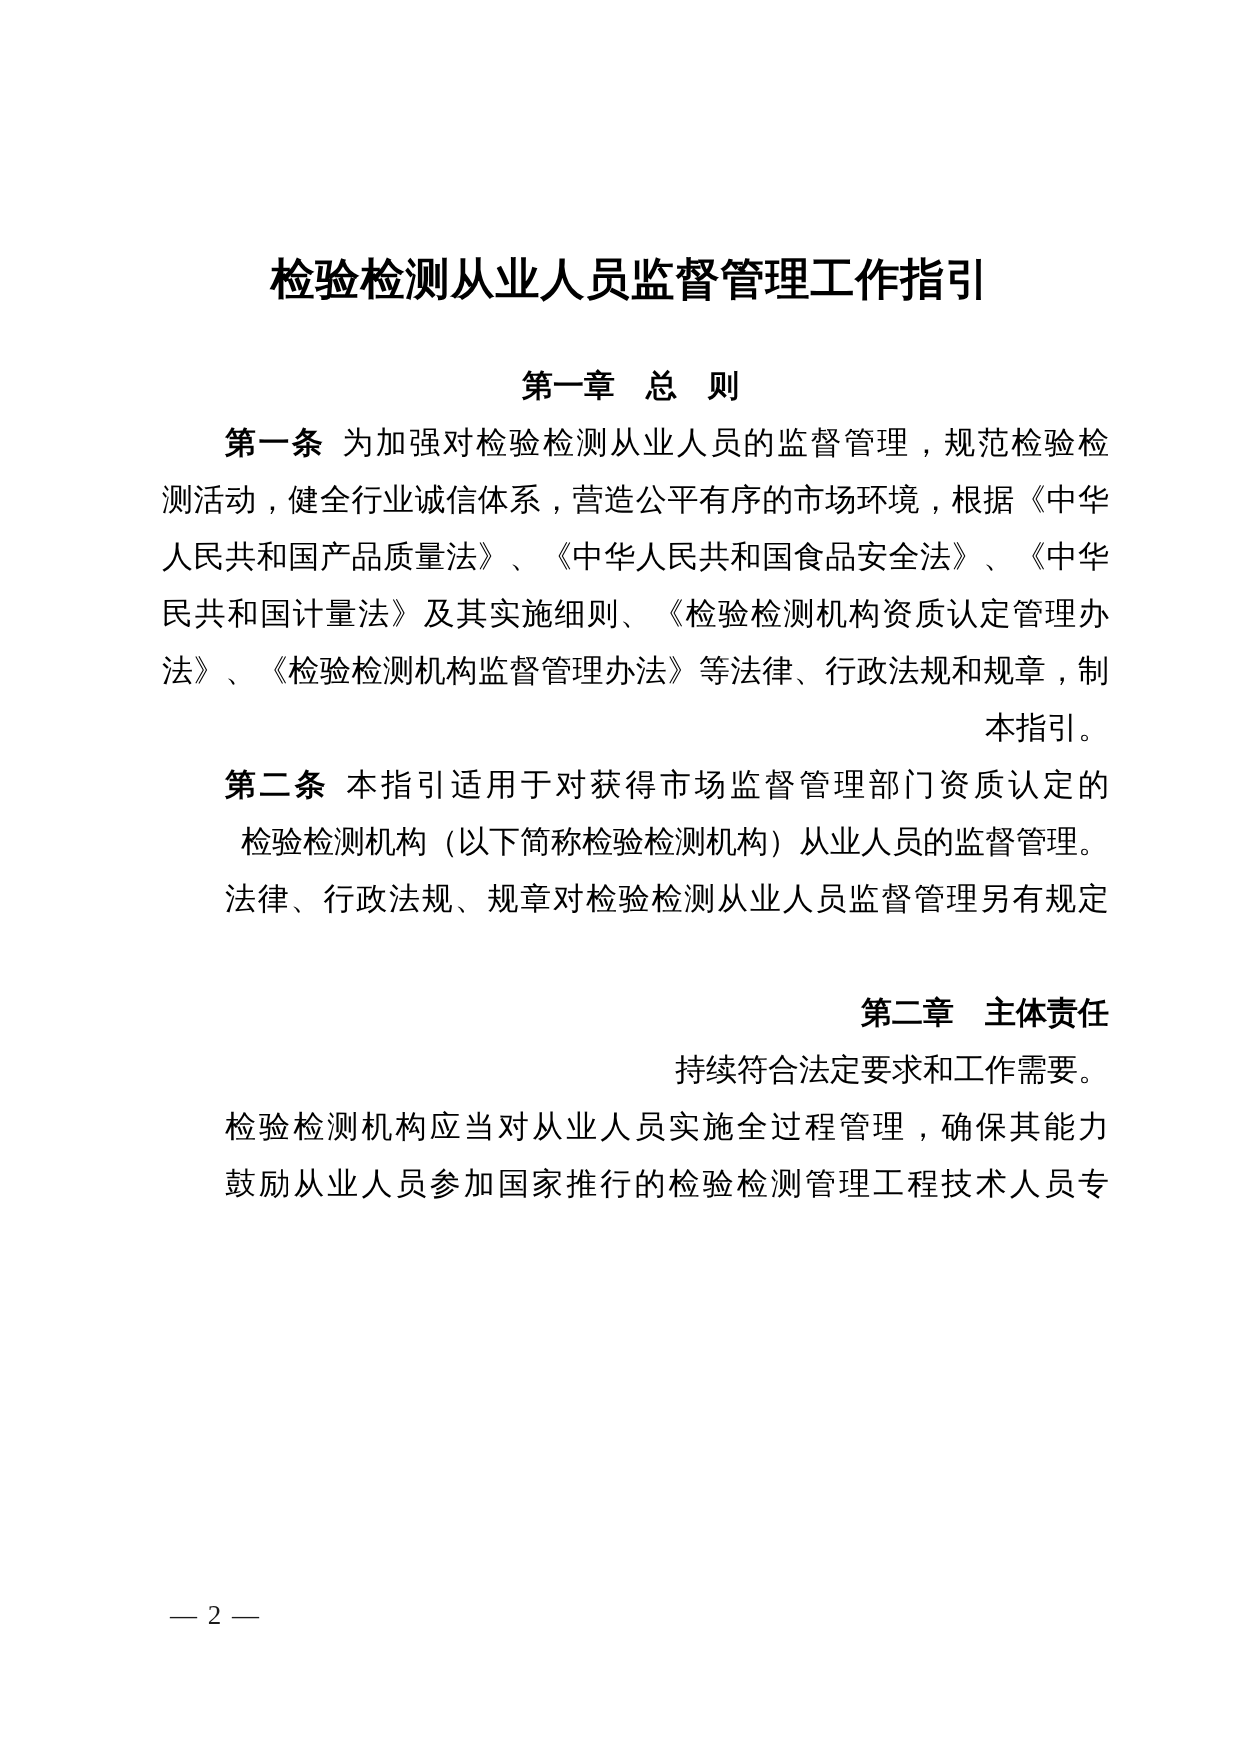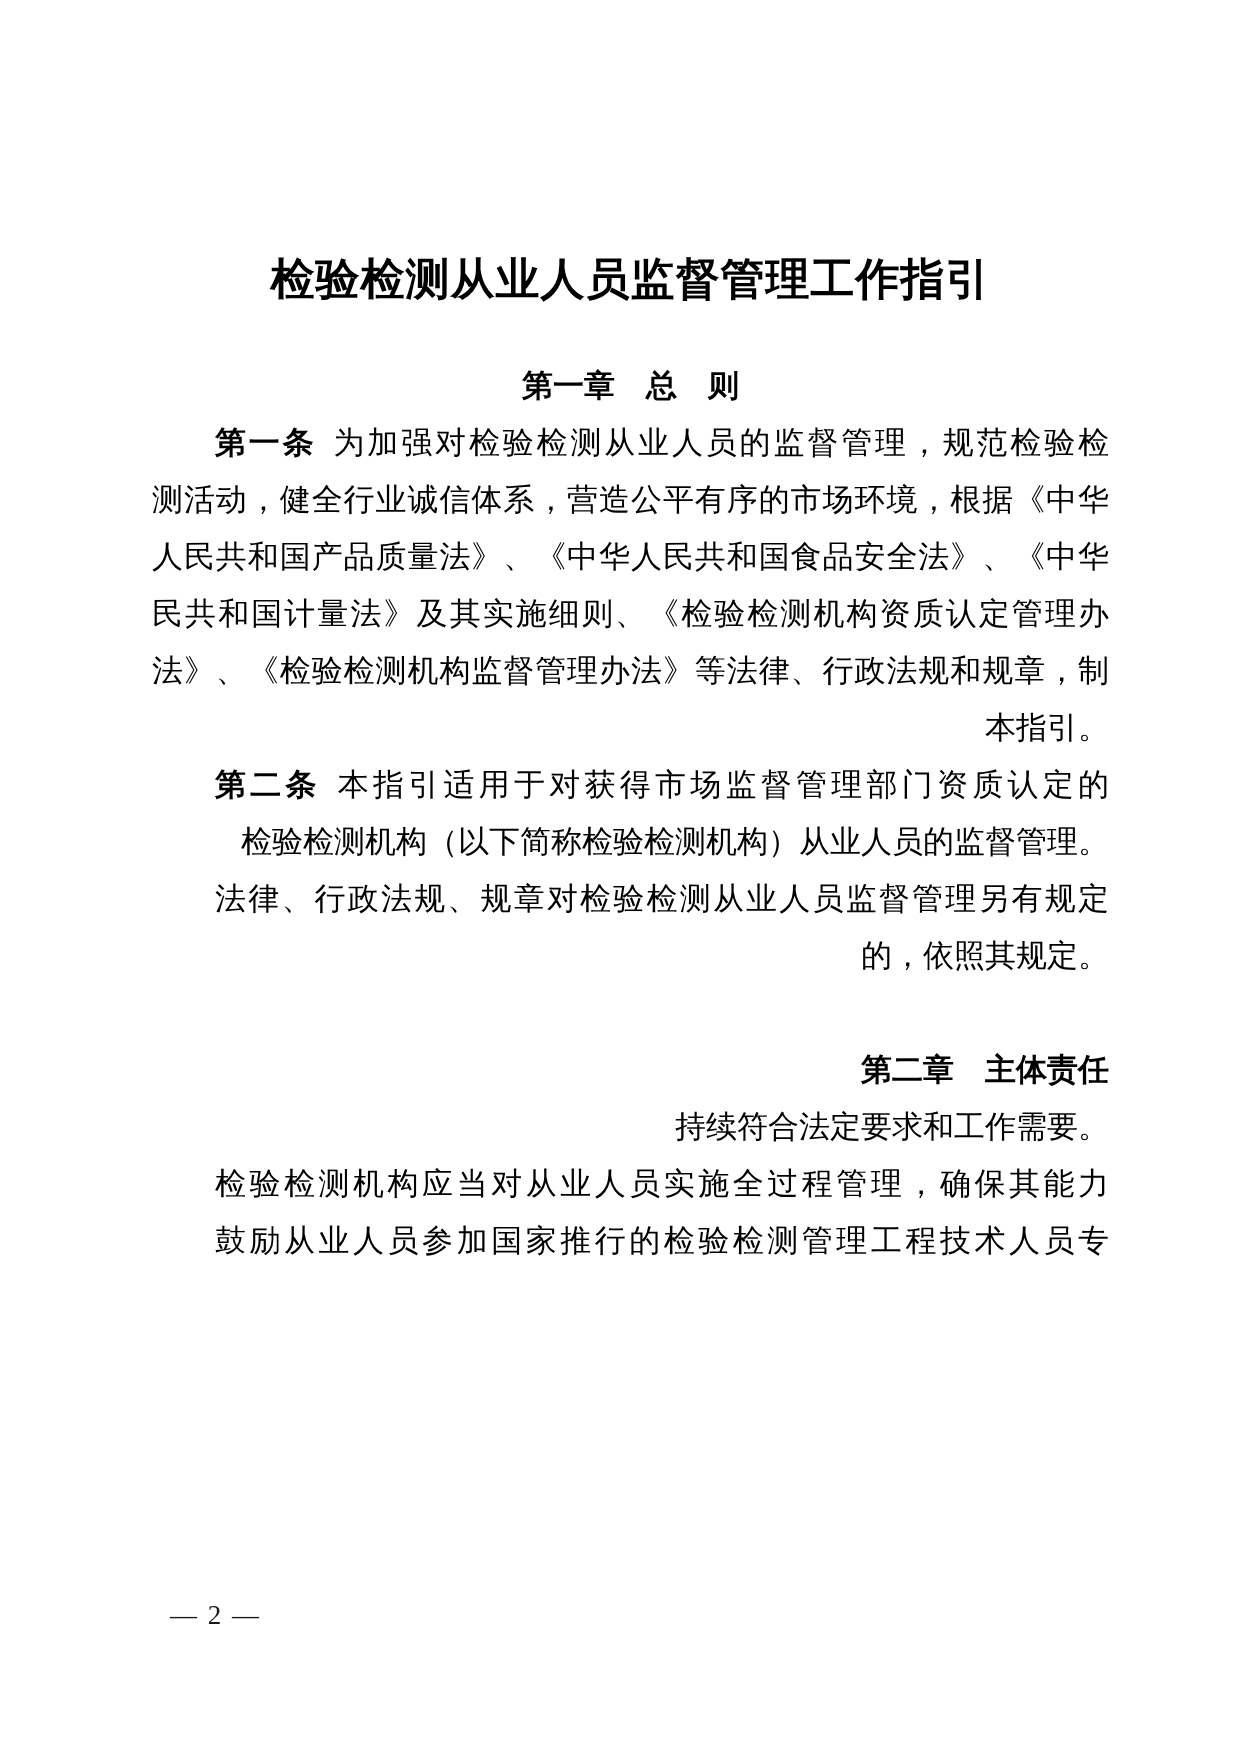--- a/index.html
+++ b/index.html
@@ -48,20 +48,21 @@
     height: 57px;
     text-align: right;
     white-space: nowrap;
   }
   .line.fill {
     white-space: normal;
     text-align: justify;
     text-align-last: justify;
     text-justify: inter-ideograph;
     overflow: hidden;
+    margin-left: 10px;
   }
   .line.first {
     text-indent: 63px;
   }
   .para-label {
     font-family: "Liberation Sans", "DejaVu Sans", sans-serif;
     font-weight: bold;
     margin-right: 17px;
   }
   .page-number {
@@ -93,21 +94,20 @@
       <div class="line">本指引。</div>
     </div>
 
     <div>
       <div class="line fill first"><span class="para-label">第二条</span><span>本指引适用于对获得市场监督管理部门资质认定的</span></div>
       <div class="line">检验检测机构（以下简称检验检测机构）从业人员的监督管理。</div>
     </div>
 
     <div>
       <div class="line fill first">法律、行政法规、规章对检验检测从业人员监督管理另有规定</div>
-      <div class="line">的，依照其规定。</div>
     </div>
 
     <div class="chapter-heading after-body">第二章　主体责任</div>
 
     <div>
     </div>
 
     <div>
       <div class="line">持续符合法定要求和工作需要。</div>
       <div class="line fill first">检验检测机构应当对从业人员实施全过程管理，确保其能力</div>

